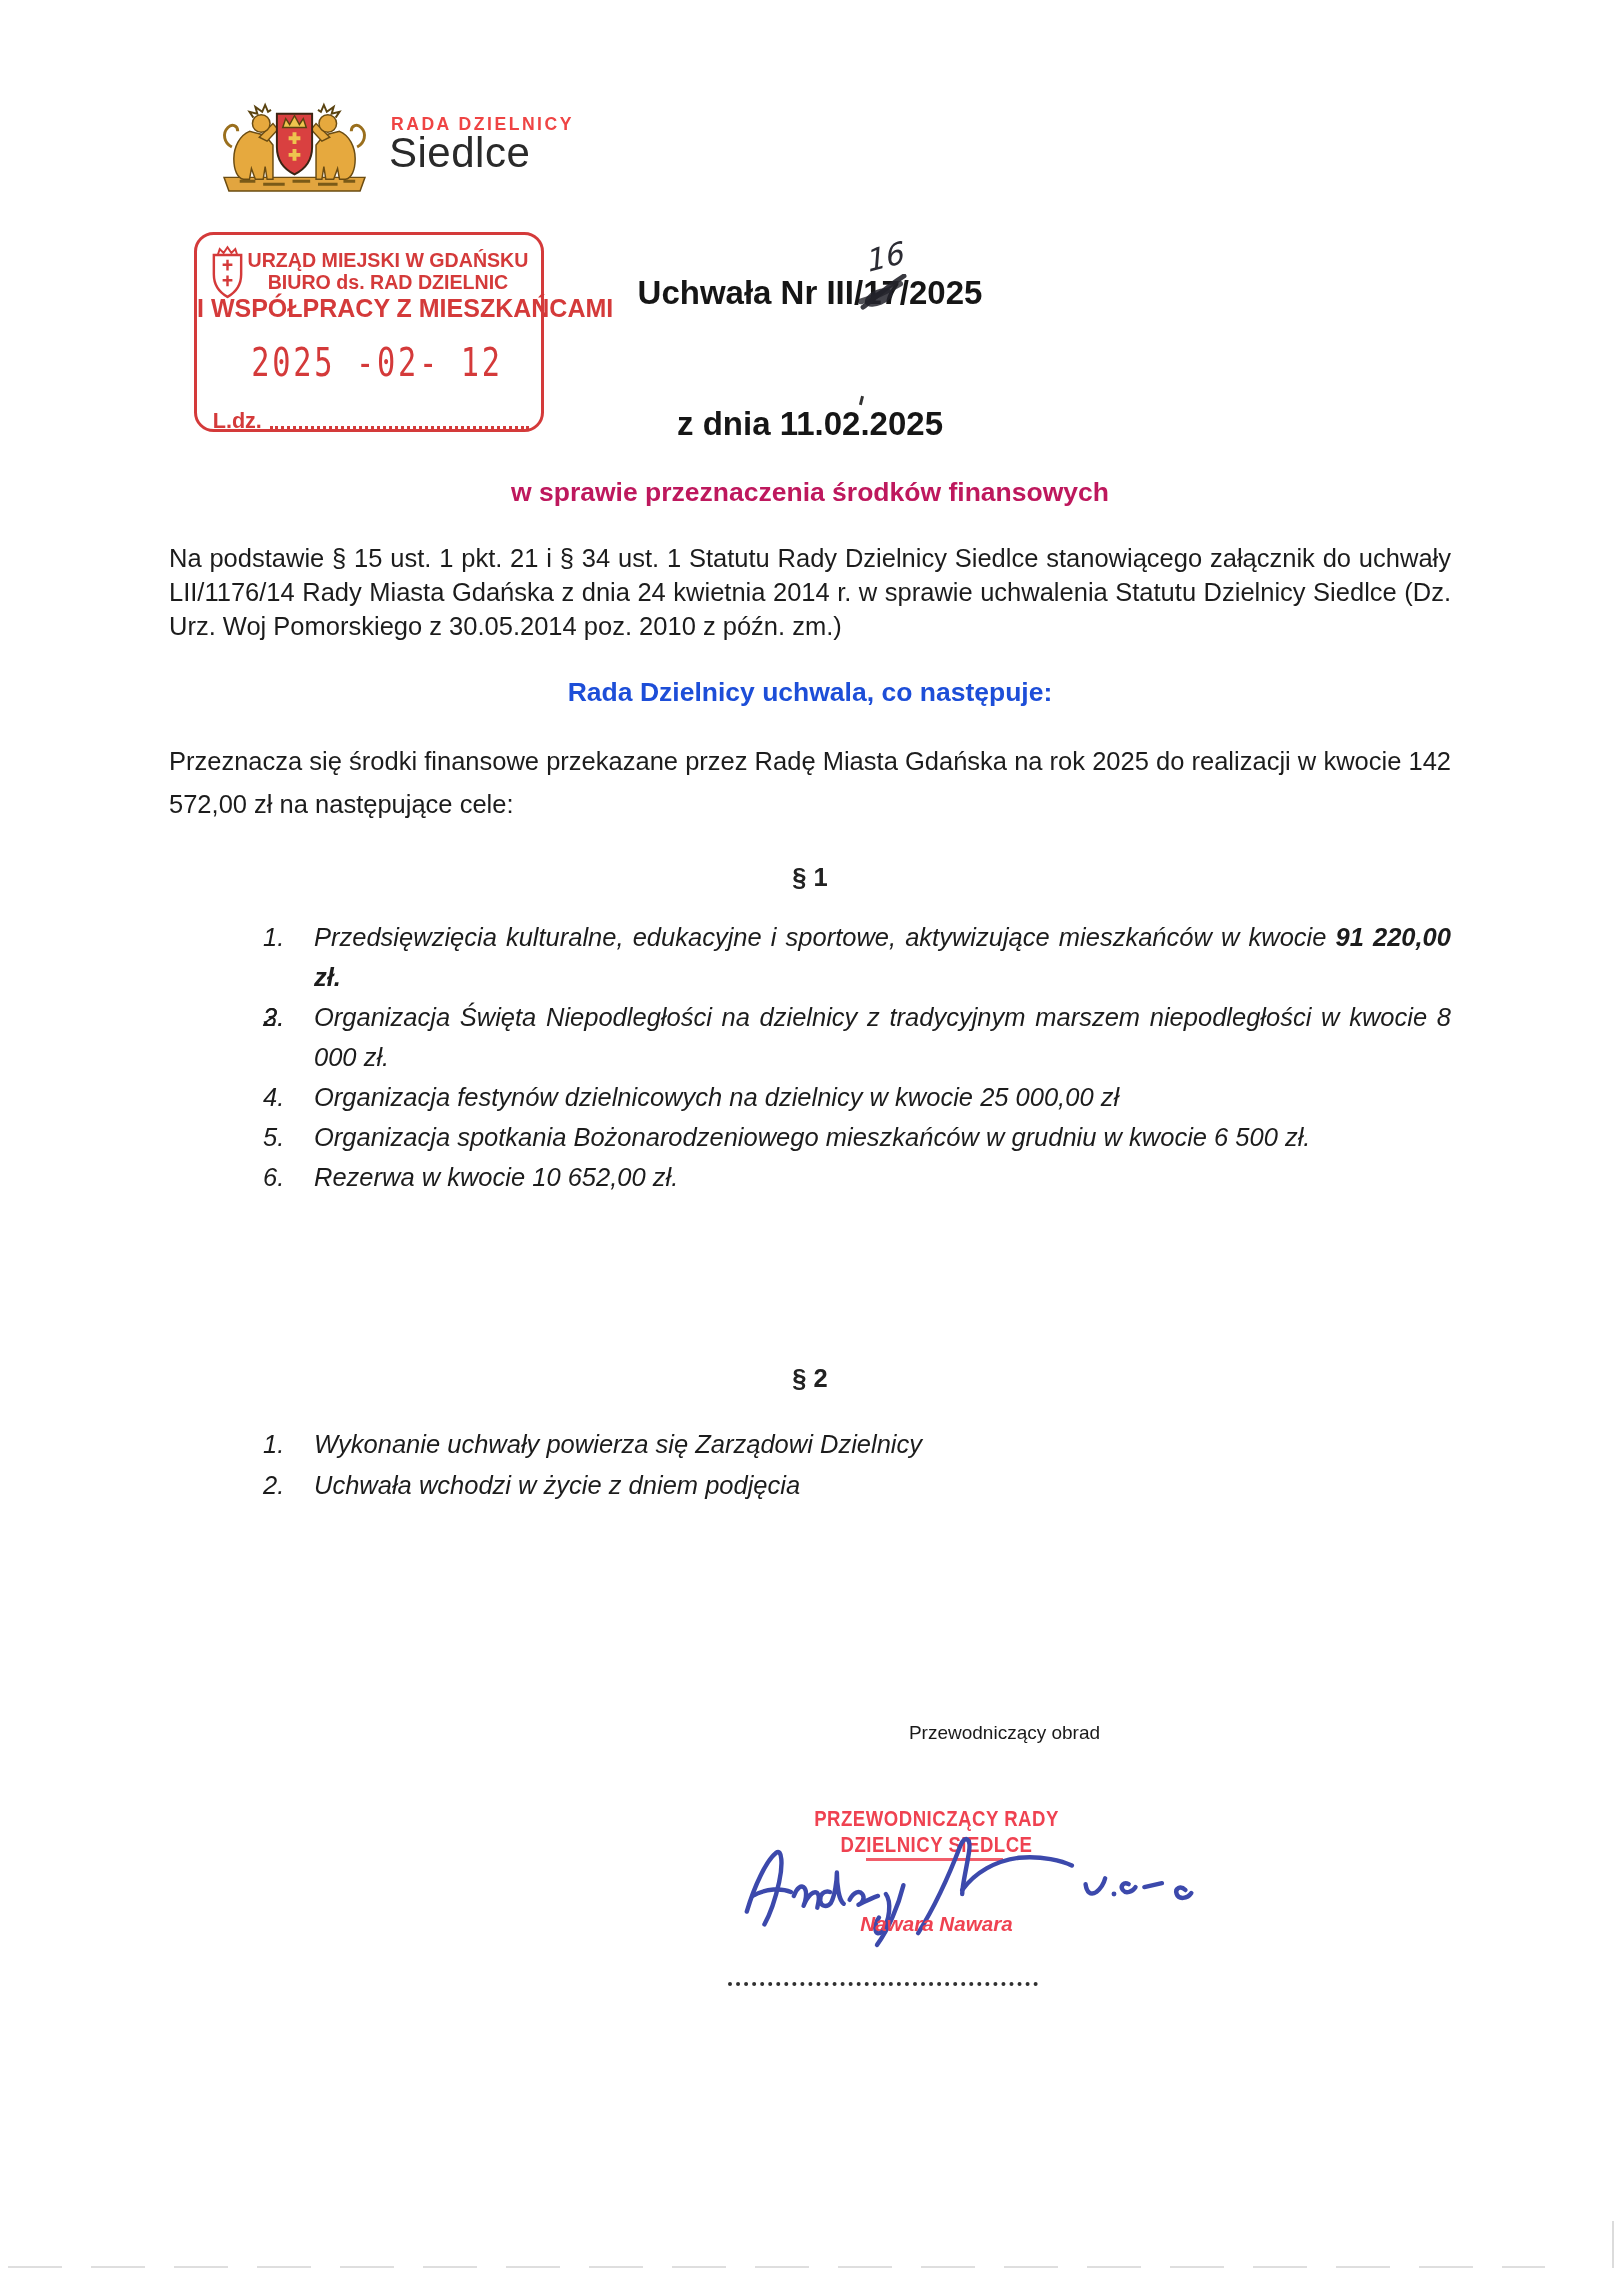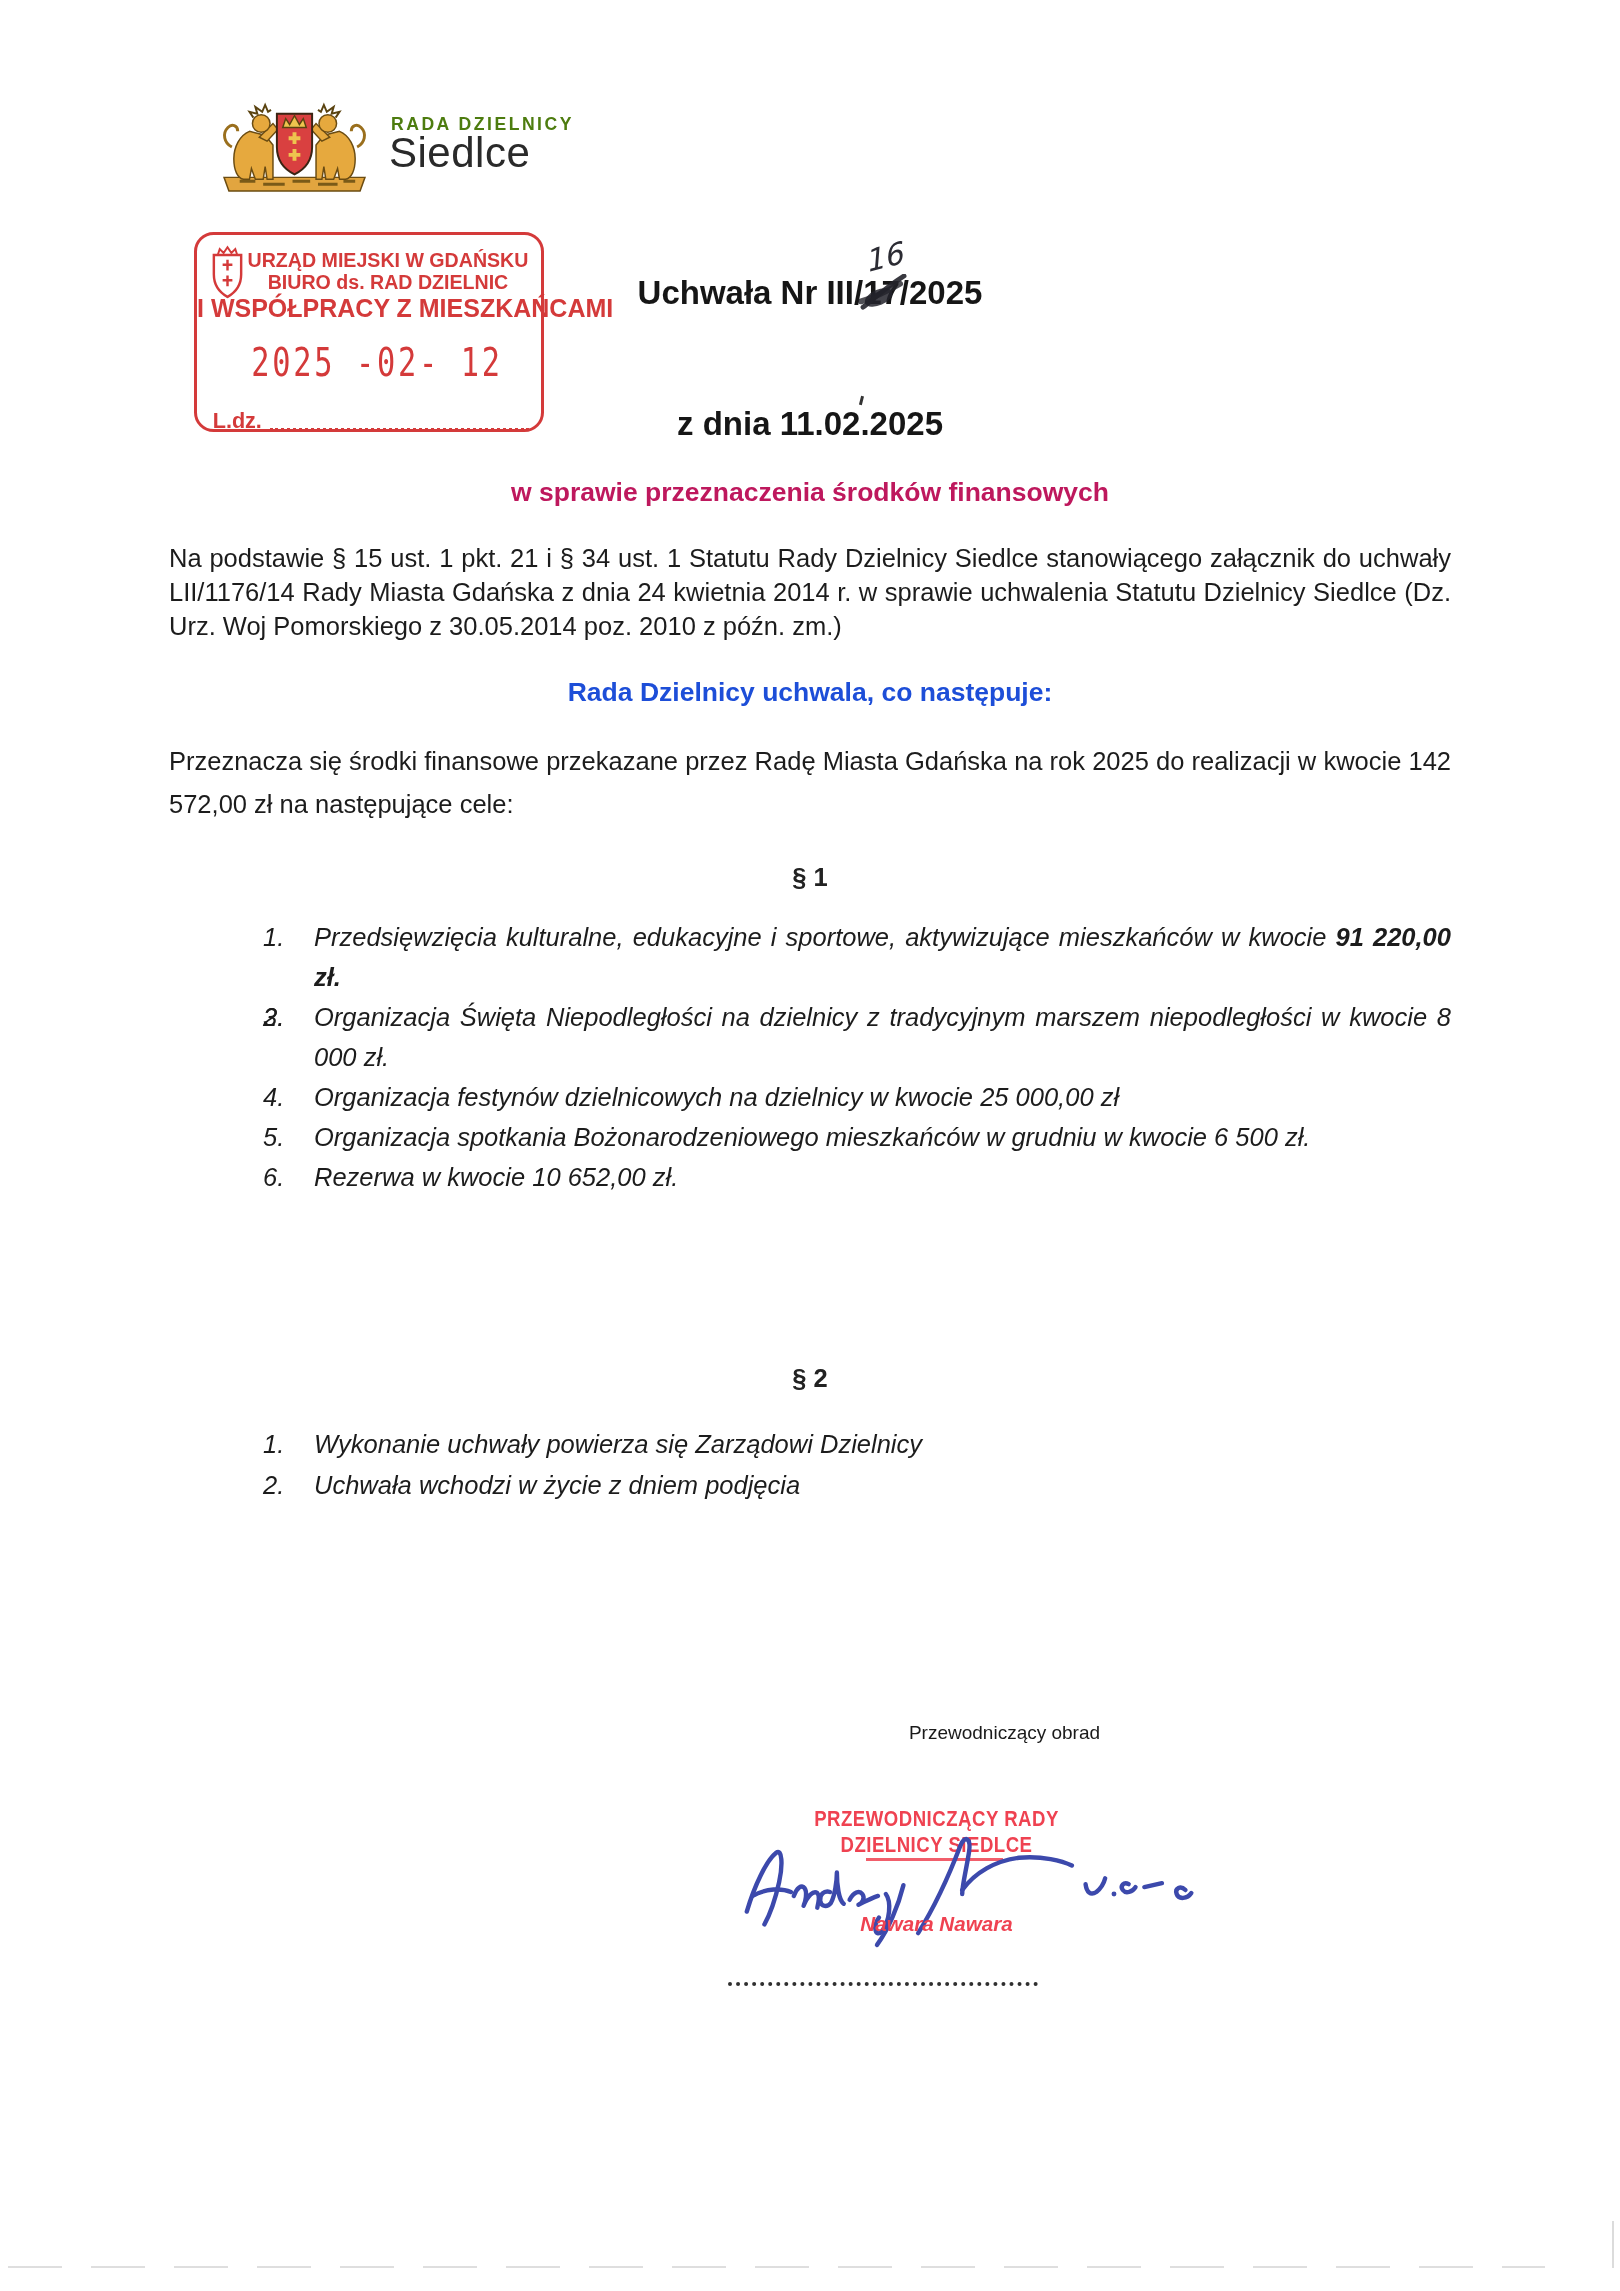--- a/index.html
+++ b/index.html
@@ -6,36 +6,36 @@
   .page{
     position:relative;width:1620px;height:2292px;background:#ffffff;
     font-family:"Liberation Sans",sans-serif;color:#1c1c1c;overflow:hidden;
     margin:0 auto;
   }
   .abs{position:absolute;}
   .centered{left:0;width:1620px;text-align:center;}
 
   
   .logo-crest{left:220px;top:102px;width:149px;height:92px;}
-  .org-label{left:391px;top:114px;font-size:17.6px;font-weight:700;letter-spacing:2.5px;color:#4d7c0f;}
+  .org-label{left:391px;top:114px;font-size:17.6px;font-weight:700;letter-spacing:2.5px;color:#ef4444;}
   .district-name{left:389px;top:129px;font-size:42px;color:#2a2a2a;letter-spacing:0.5px;}
 
   
   .reg-stamp{
     left:194px;top:232px;width:344px;height:194px;
     border:3.9px solid #d43a3a;border-radius:19.6px;color:#d43a3a;
   }
   .reg-stamp .crest{position:absolute;left:10.8px;top:9.8px;}
   .stamp-l1{position:absolute;top:13.7px;left:43px;width:296px;text-align:center;font-size:19.6px;font-weight:700;white-space:nowrap;}
   .stamp-l2{position:absolute;top:36px;left:43px;width:296px;text-align:center;font-size:19.6px;font-weight:700;white-space:nowrap;}
   .stamp-l3{position:absolute;top:59px;left:0;width:292px;text-align:right;font-size:25px;font-weight:700;white-space:nowrap;}
   .stamp-date{position:absolute;top:108px;left:15.7px;width:328px;text-align:center;
     font-family:"DejaVu Sans Mono",monospace;font-size:33px;letter-spacing:2.9px;
     transform:scale(.92,1.2);transform-origin:center;}
-  .stamp-ldz{position:absolute;left:15.7px;right:11.8px;top:173px;display:flex;align-items:center;font-size:21.6px;font-weight:700;}
+  .stamp-ldz{position:absolute;left:15.7px;right:11.8px;top:173px;display:flex;align-items:flex-start;font-size:21.6px;font-weight:700;}
   .stamp-ldz .leader{flex:1;border-bottom:3.9px dotted #d43a3a;margin-left:7.8px;height:17.6px;}
 
   
   .title-line{font-size:33px;font-weight:700;color:#161616;}
   .t1{top:274px;} .t2{top:342px;} .t3{top:405px;}
   .struck-wrap{position:relative;display:inline-block;}
   .hand-16{
     position:absolute;left:3.9px;top:-35px;
     font-family:"DejaVu Sans",sans-serif;font-style:italic;font-weight:400;
     font-size:30px;color:#2b2b33;transform:rotate(-14deg) skewX(-8deg);

